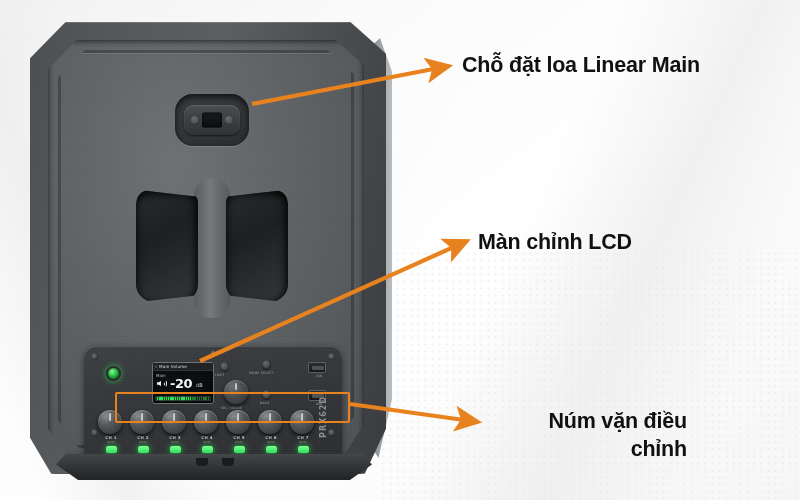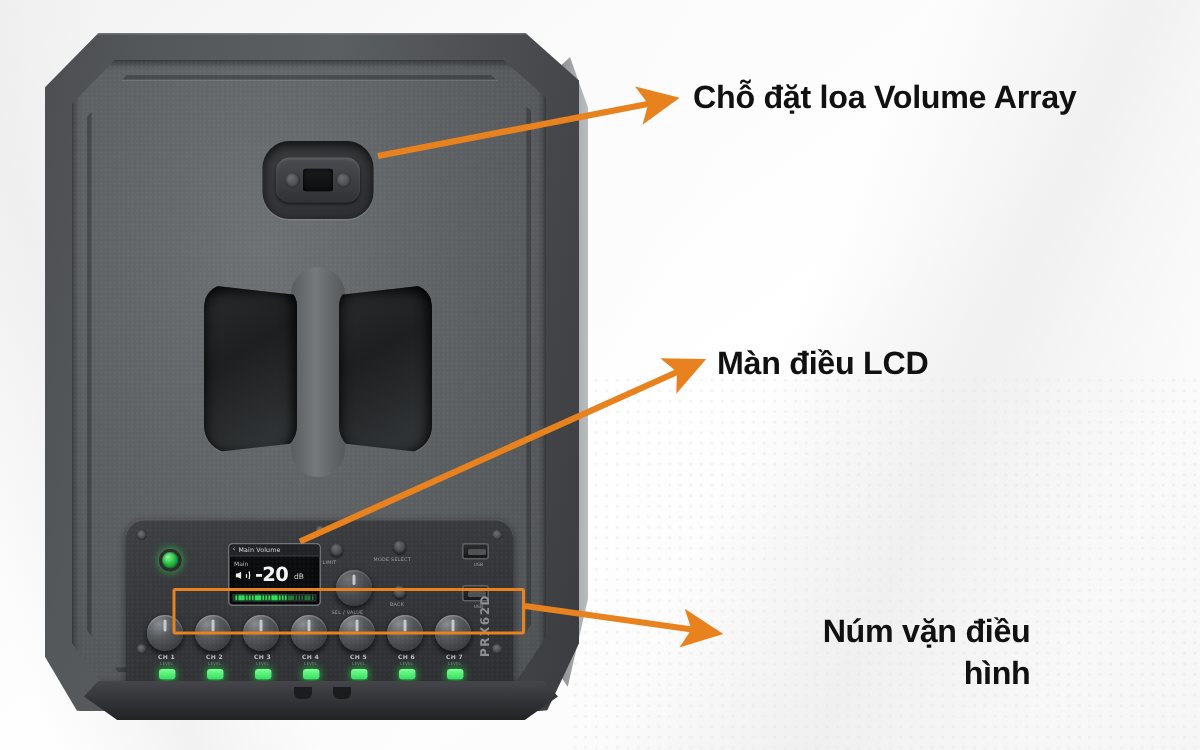--- a/index.html
+++ b/index.html
@@ -448,21 +448,21 @@
 
       <line x1="252" y1="104" x2="449" y2="66" stroke="#e8821e" stroke-width="4.2" marker-end="url(#ah)"></line>
 
       <line x1="200" y1="361" x2="467" y2="241" stroke="#e8821e" stroke-width="4.2" marker-end="url(#ah)"></line>
 
       <line x1="350" y1="404" x2="478" y2="422" stroke="#e8821e" stroke-width="4.2" marker-end="url(#ah)"></line>
     </svg>
 
     <div class="hl-box"></div>
 
-    <div class="ann-label l1">Chỗ đặt loa Volume Array</div>
-    <div class="ann-label l2">Màn điều LCD</div>
+    <div class="ann-label l1">Chỗ đặt loa Linear Main</div>
+    <div class="ann-label l2">Màn chỉnh LCD</div>
     <div class="ann-label l3">
       <div>Núm vặn điều</div>
-      <div>hình</div>
+      <div>chỉnh</div>
     </div>
   </div>
 
 </div>
 
 </body></html>

